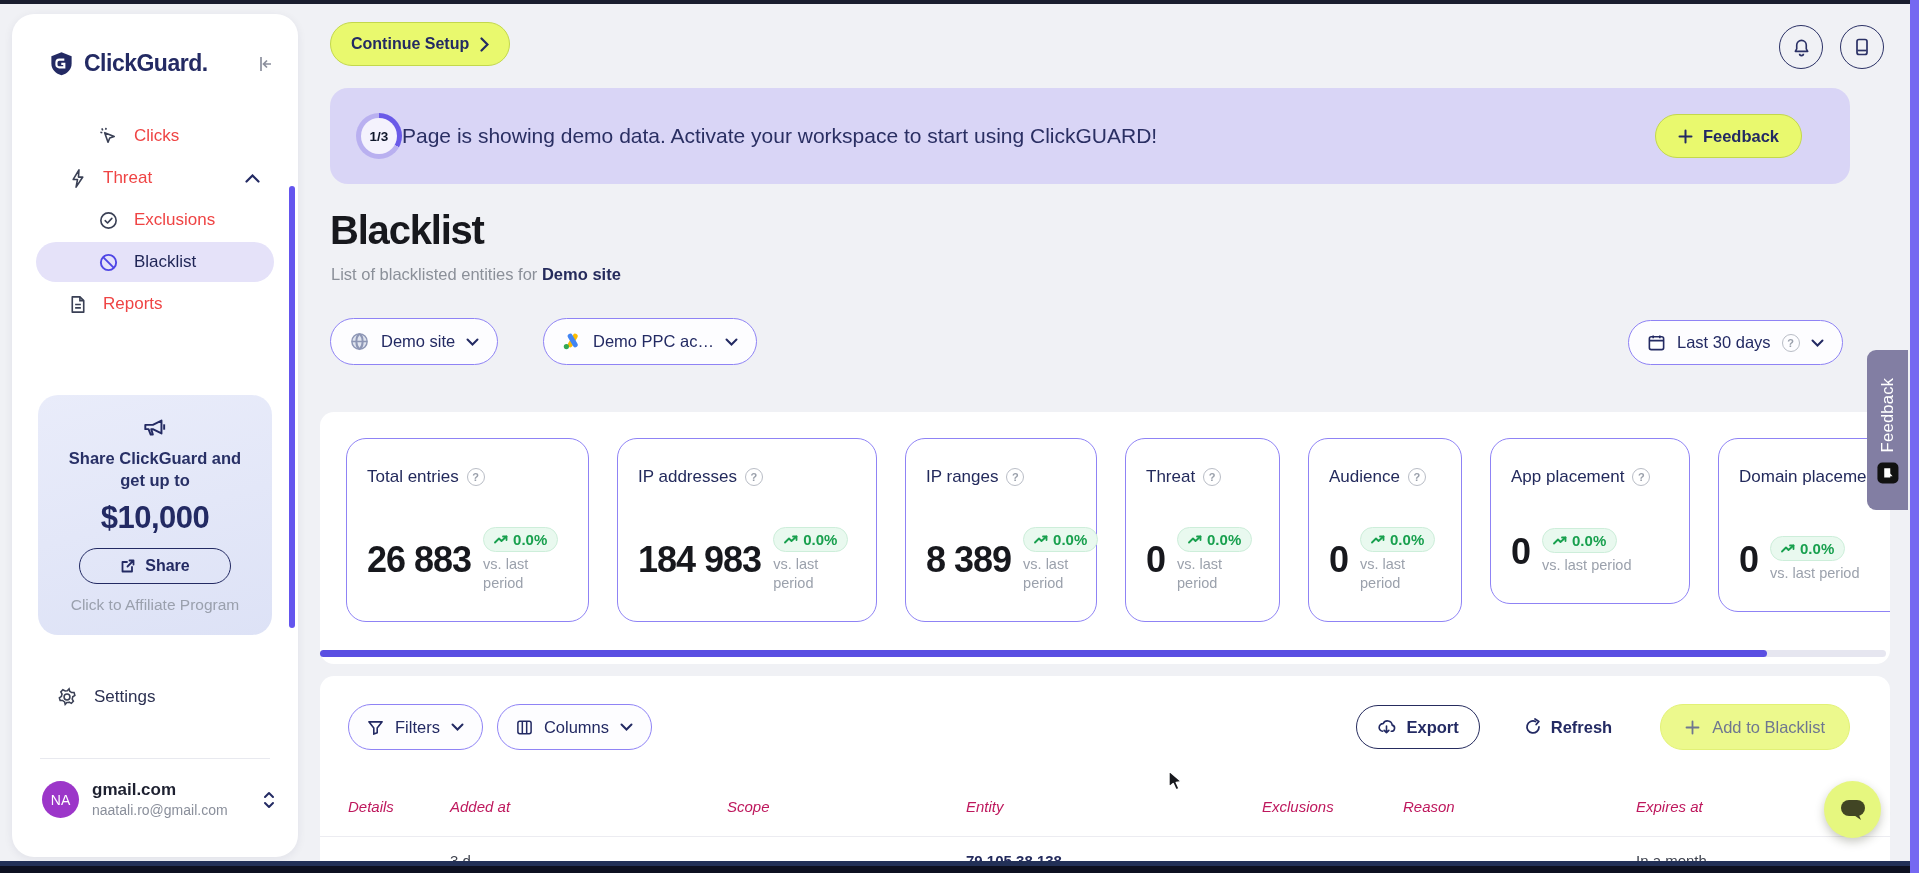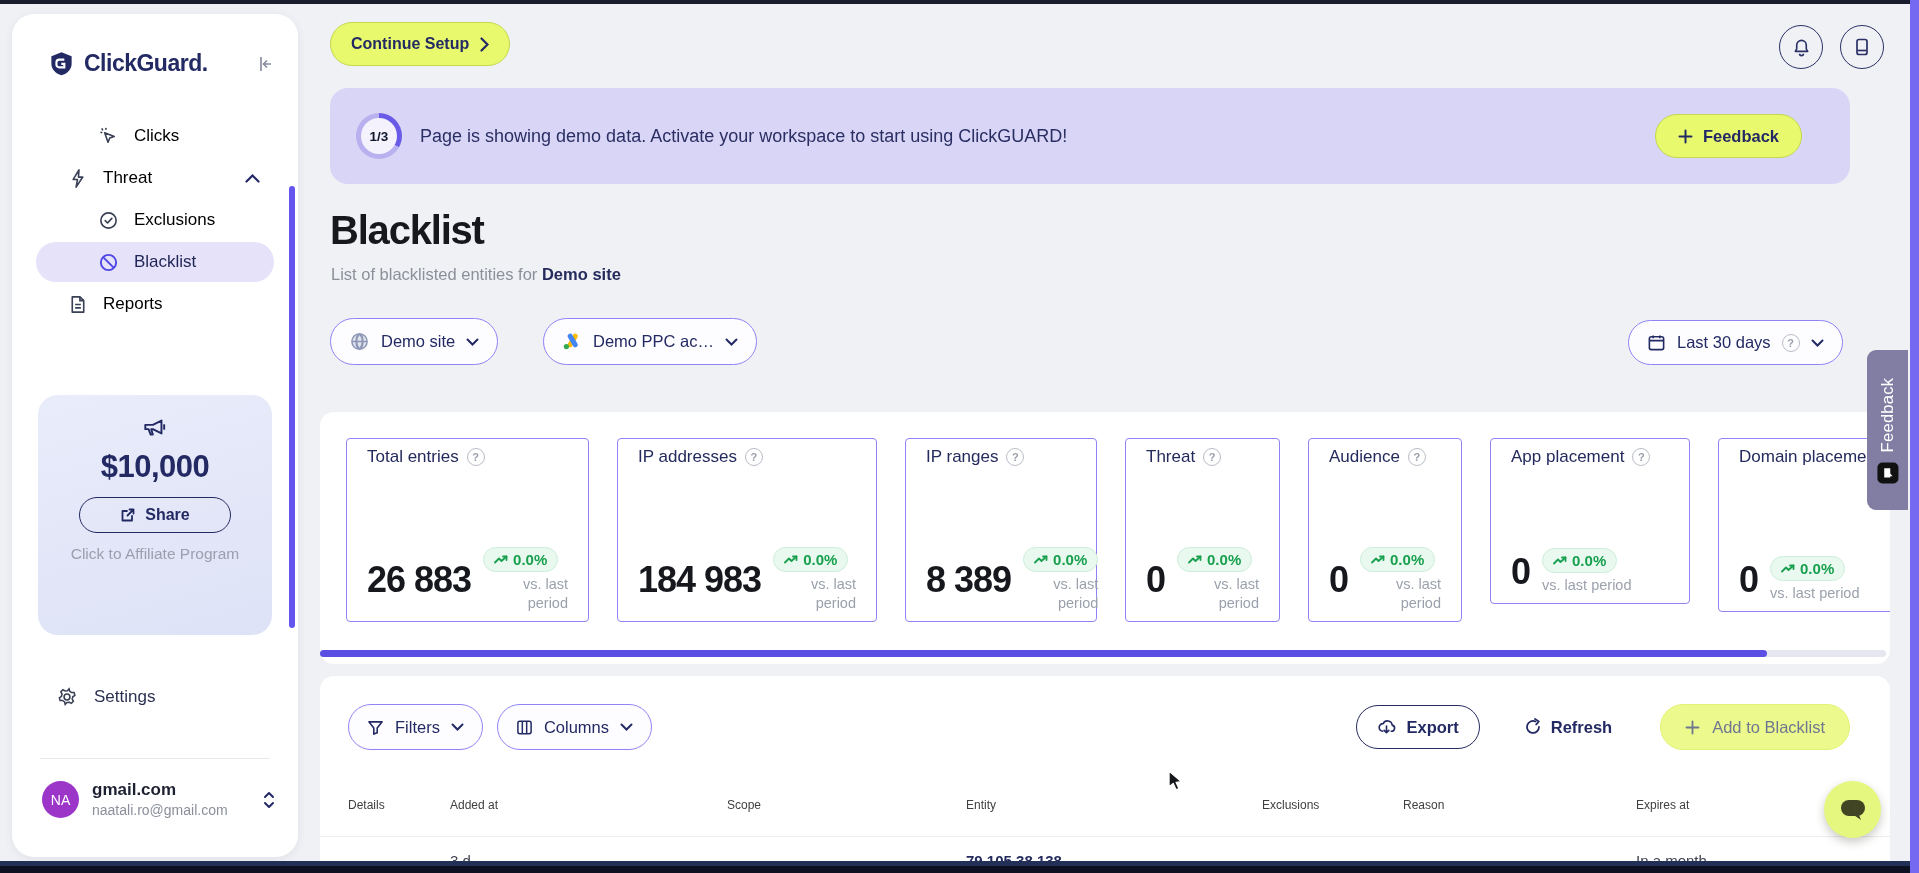--- a/index.html
+++ b/index.html
@@ -20,21 +20,21 @@
   
   .sidebar { position:absolute; left:12px; top:14px; width:286px; height:843px;
              background:#ffffff; border-radius:22px; box-shadow:0 2px 10px rgba(25,30,70,.07); z-index:10; }
   .logo-row { position:absolute; top:36px; left:36px; right:22px; display:flex; align-items:center; }
   .logo-mark { width:27px; height:27px; }
   .logo-text { margin-left:9px; font-size:23px; font-weight:bold; color:#232a63; letter-spacing:-.5px; }
   .collapse-btn { margin-left:auto; color:#8b8f9d; cursor:pointer; }
 
   .nav { position:absolute; top:100px; left:0; right:0; }
   .nav-item { display:flex; align-items:center; gap:15px; height:40px; margin:2px 24px;
-              padding:0 14px 0 32px; font-size:17px; color:#000000; border-radius:22px; cursor:pointer; }
+              padding:0 14px 0 32px; font-size:17px; color:#ef4444; border-radius:22px; cursor:pointer; }
   .nav-item.sub { padding-left:62px; }
   .nav-item.active { background:#e5e2f9; color:#1e2455; }
   .nav-item.active .nav-ic { color:#4f46e5; }
   .nav-ic { color:#3a4055; flex:0 0 auto; }
   .nav-chevron { margin-left:auto; color:#232a63; }
 
   .side-scroll { position:absolute; right:3px; top:172px; width:6px; height:442px; border-radius:3px; background:#6455ee; }
 
   .promo { position:absolute; left:26px; right:26px; top:381px; height:240px; border-radius:20px;
            background:linear-gradient(165deg,#e9ecfa, #dde2f6); text-align:center; padding-top:18px; }
@@ -70,21 +70,21 @@
 
   
   .banner { position:absolute; left:330px; top:88px; width:1520px; height:96px; background:#d9d5f6;
             border-radius:18px; display:flex; align-items:center; padding:0 48px 0 26px; z-index:4; }
   .ring { width:46px; height:46px; border-radius:50%; flex:0 0 auto;
           background:conic-gradient(#6a5ae8 0 33%, #b9b0f0 33% 100%);
           display:flex; align-items:center; justify-content:center; }
   .ring-inner { width:36px; height:36px; border-radius:50%; background:#f4f2fd;
                 display:flex; align-items:center; justify-content:center;
                 font-size:13.5px; font-weight:bold; color:#0f172a; }
-  .banner-msg { margin-left:18px; font-size:18px; color:#2a2f63; }
+  .banner-msg { font-size:21px; color:#2a2f63; }
   .activate-btn { margin-left:auto; height:44px; padding:0 22px; background:#e9f96e;
                   border:1.6px solid #c3d84c; border-radius:999px; display:flex; align-items:center; gap:10px;
                   font-size:16.5px; font-weight:bold; color:#232a63; cursor:pointer; }
 
   
   .page-title { position:absolute; left:330px; top:208px; font-size:40px; font-weight:bold;
                 color:#17181d; letter-spacing:-1.2px; }
   .page-subtitle { position:absolute; left:331px; top:265px; font-size:16.5px; color:#8b9099; }
   .page-subtitle b { color:#252b5c; }
 
@@ -93,22 +93,22 @@
   .site-pill { position:absolute; left:330px; top:318px; height:47px; padding:0 18px; }
   .ppc-pill  { position:absolute; left:543px; top:318px; height:47px; padding:0 18px; }
   .date-pill { position:absolute; left:1628px; top:320px; height:45px; padding:0 18px; }
   .q-circle { width:18px; height:18px; border-radius:50%; border:1.5px solid #b9bdc6; color:#9aa0ab;
               font-size:11px; font-weight:bold; display:flex; align-items:center; justify-content:center; flex:0 0 auto; }
 
   
   .cards-panel { position:absolute; left:320px; top:412px; width:1570px; height:252px;
                  background:#fff; border-radius:14px; overflow:hidden; z-index:2; }
   .cards-row { display:flex; gap:28px; padding:26px; align-items:flex-start; }
-  .card { flex:0 0 auto; border:1px solid #8f83f5; border-radius:4px; padding:8px 20px; height:184px;
-          display:flex; flex-direction:column; justify-content:space-between; background:#fff;text-align:right; }
+  .card { flex:0 0 auto; border:1px solid #8f83f5; border-radius:20px; padding:28px 20px; height:184px;
+          display:flex; flex-direction:column; justify-content:space-between; background:#fff; }
   .card:nth-child(1){ width:243px; } .card:nth-child(2){ width:260px; } .card:nth-child(3){ width:192px; }
   .card:nth-child(4){ width:155px; } .card:nth-child(5){ width:154px; }
   .card:nth-child(6){ width:200px; height:166px; } .card:nth-child(7){ width:200px; height:174px; }
   .card-title-row { display:flex; align-items:center; gap:8px; }
   .card-title { font-size:17px; color:#232a5c; white-space:nowrap; }
   .card-body { display:flex; align-items:center; gap:12px; }
   .card-value { font-size:36px; font-weight:bold; color:#17181d; letter-spacing:-1px; white-space:nowrap; }
   .card-side { display:flex; flex-direction:column; gap:3px; }
   .badge { display:inline-flex; align-items:center; gap:5px; width:fit-content;
            background:#e9f9ef; border:1px solid #cdeeda; color:#18a04e;
@@ -125,21 +125,21 @@
   .toolbar { position:absolute; top:28px; left:28px; right:40px; display:flex; align-items:center; gap:14px; height:46px; }
   .tb-pill { height:46px; padding:0 18px; }
   .export-btn { margin-left:auto; height:44px; padding:0 20px; border:1.6px solid #262c5e; border-radius:999px;
                 display:flex; align-items:center; gap:10px; font-size:16.5px; font-weight:bold; color:#232a63;
                 background:#fff; cursor:pointer; }
   .refresh-btn { margin-left:24px; display:flex; align-items:center; gap:9px; font-size:16.5px; font-weight:bold;
                  color:#232a63; cursor:pointer; background:none; border:none; }
   .add-btn { margin-left:28px; height:46px; padding:0 24px; background:#ecf98d; border:1.5px solid #e2f176;
              border-radius:999px; display:flex; align-items:center; gap:12px;
              font-size:16.5px; color:#6f7790; cursor:pointer; }
-  .thead { position:absolute; top:122px; left:28px; right:0; display:flex; font-size:12px; color:#404040; }
+  .thead { position:absolute; top:122px; left:28px; right:0; display:flex; font-size:15px; color:#be185d;font-style:italic; }
   .th, .td { flex:0 0 auto; }
   .c0{width:102px;} .c1{width:277px;} .c2{width:239px;} .c3{width:296px;} .c4{width:141px;} .c5{width:233px;} .c6{width:210px;}
   .thead-divider { position:absolute; top:160px; left:0; right:0; border-top:1px solid #ececf1; }
   .trow { position:absolute; top:176px; left:28px; right:0; display:flex; font-size:15px; color:#3d414d; }
   .trow .entity { color:#232a5c; font-weight:bold; }
 
   
   .feedback-tab { position:absolute; top:350px; left:1867px; width:41px; height:160px;
                   background:#827ea3; border-radius:9px 0 0 9px; display:flex; align-items:center;
                   justify-content:center; z-index:60; cursor:pointer; }
@@ -235,20 +235,21 @@
 
   <div class="side-scroll"></div>
 
   <div class="promo">
     <span>
       <svg class="promo-ic" viewBox="0 0 26 26" fill="none" stroke="currentColor" stroke-width="1.8" stroke-linejoin="round">
         <path d="M4 11 V15 H7 L9 20 H11 L9.5 15 H11 L19 19 V7 L11 11 Z"></path>
         <path d="M21.5 10.5 V15.5"></path>
       </svg>
     </span>
+    <div class="promo-line">Share ClickGuard and get up to</div>
     <div class="promo-amount">$10,000</div>
     <div class="share-btn">
       <span>
         <svg width="16" height="16" viewBox="0 0 16 16" fill="none" stroke="currentColor" stroke-width="1.8" stroke-linecap="round" stroke-linejoin="round">
           <path d="M12 9 V13.5 H2.5 V4 H7"></path>
             <path d="M9.5 2.5 H13.5 V6.5 M13.5 2.5 L7.5 8.5"></path>
         </svg>
       </span>
       <span>Share</span>
     </div>

